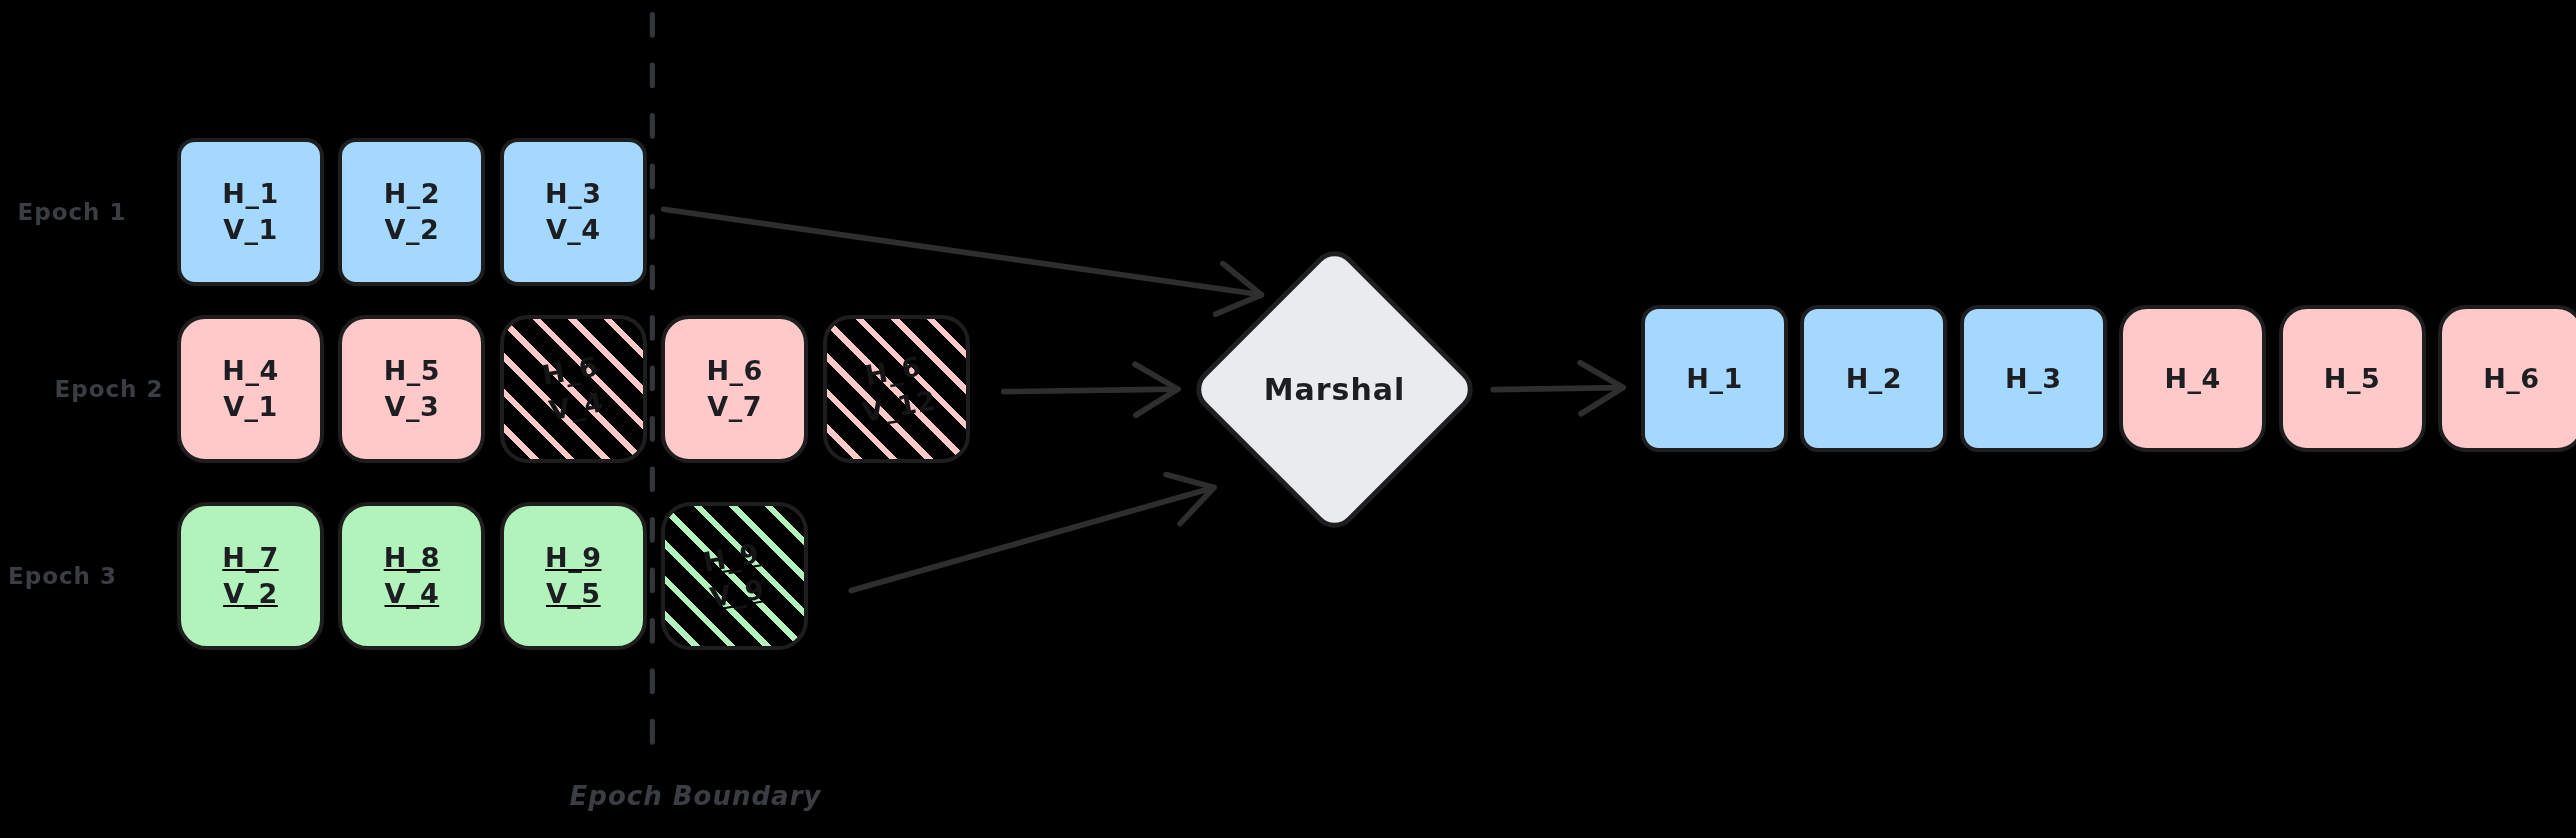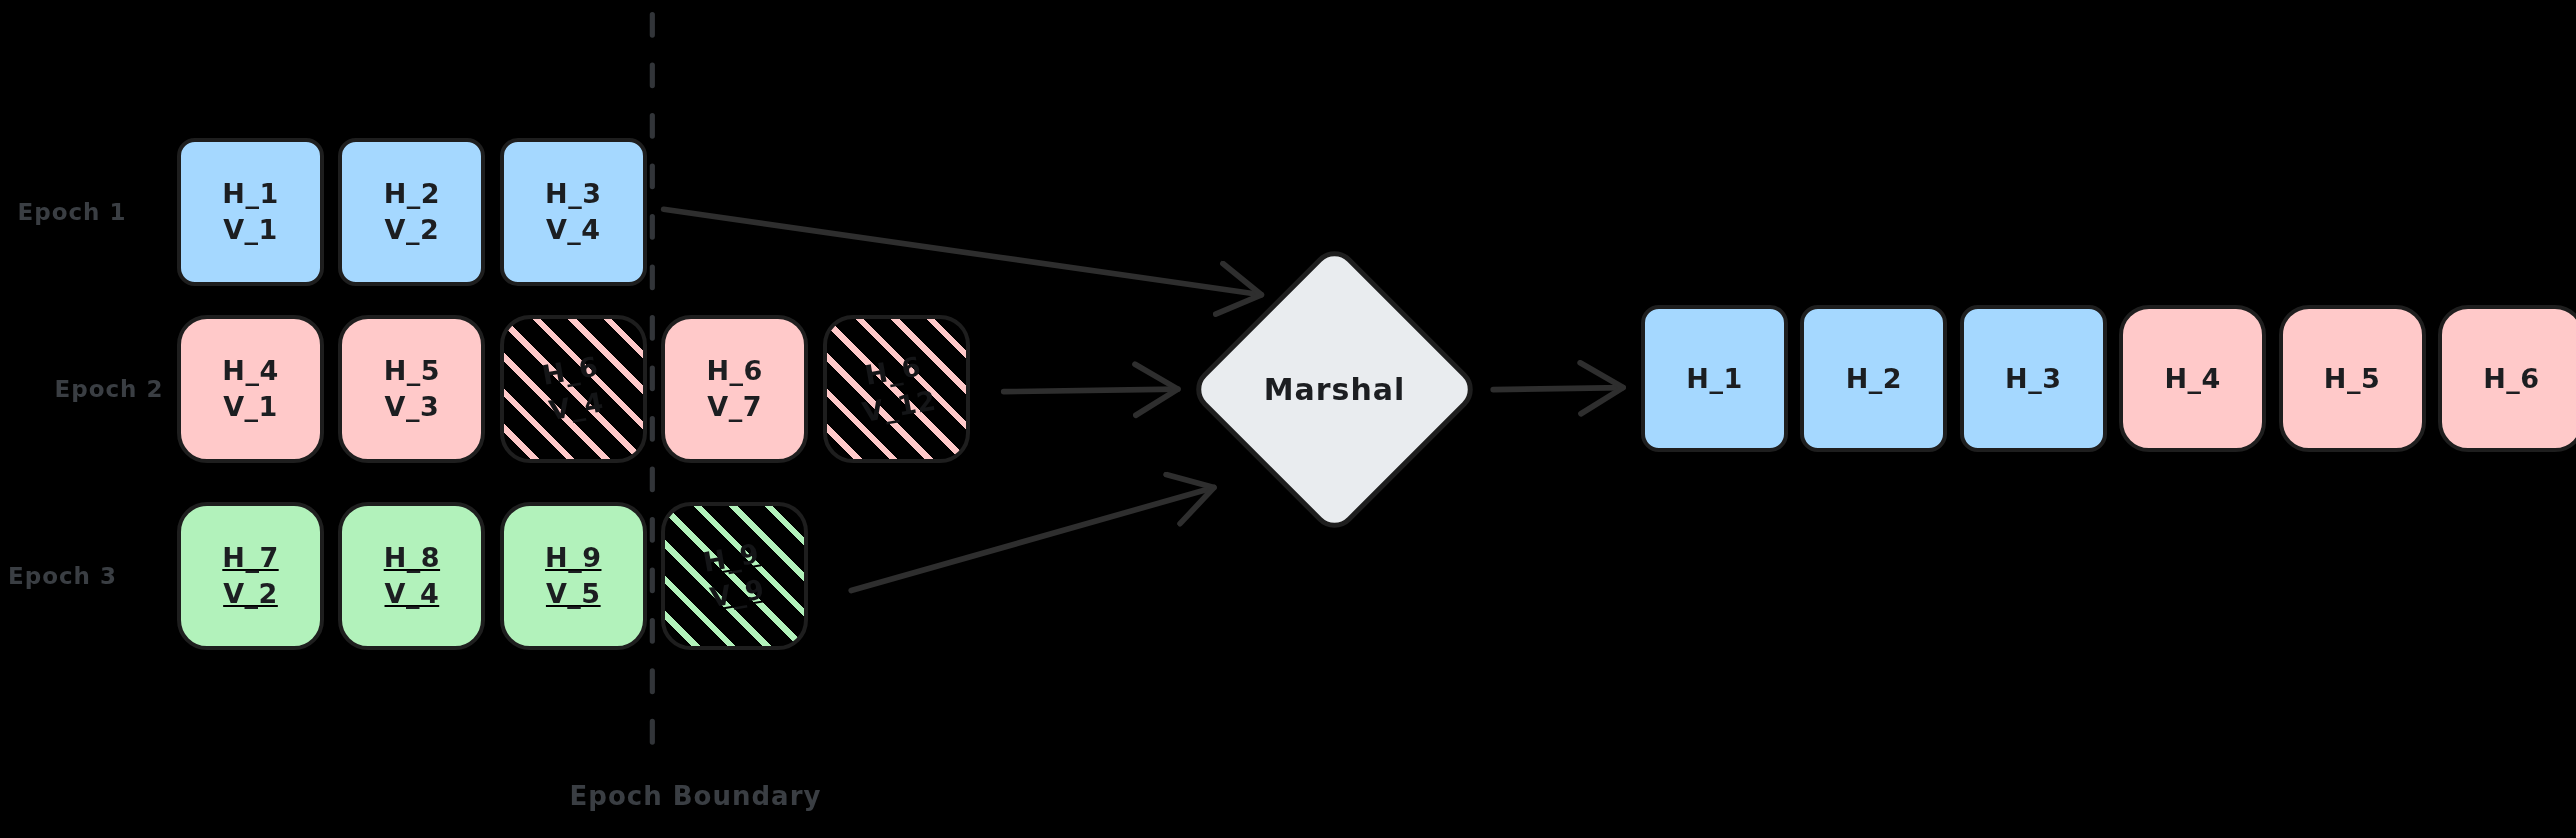--- a/index.html
+++ b/index.html
@@ -71,21 +71,21 @@
     justify-content: center;
     line-height: 1.32;
     font-size: 27px;
     font-weight: 600;
     letter-spacing: 0.5px;
     color: var(--box-text, #1c1e21);
     text-align: center;
   }
 
   .box.blue  { background: var(--blue); border-radius: 18px; }
-  .box.pink  { background: var(--pink); }
+  .box.pink  { background: var(--pink); border-radius: 28px; }
   .box.green { background: var(--green); text-decoration: underline; }
 
   .box.hatched.pink {
     background: repeating-linear-gradient(45deg,
       #000 0px, #000 19px,
       var(--pink) 19px, var(--pink) 25px);
   }
   .box.hatched.green {
     background: repeating-linear-gradient(45deg,
       #000 0px, #000 19px,
@@ -127,20 +127,21 @@
     position: absolute;
     left: 546px;
     top: 781px;
     width: 299px;
     text-align: center;
     font-size: 26px;
     font-weight: 600;
     letter-spacing: 1px;
     color: var(--label-text, #3a3e43);
     white-space: nowrap;
+    font-style: italic;
   }
 </style>
 </head>
 <body>
 
 <svg id="overlay" width="3072" height="839" viewBox="0 0 5962 1628">
   <defs>
     <marker id="ah" markerWidth="11" markerHeight="11" refX="8" refY="5" orient="auto" markerUnits="strokeWidth">
       <path d="M0.5,0.5 L8,5 L0.5,9.5" fill="none" style="stroke: var(--arrow, #2e2e2e)" stroke-width="1" stroke-linecap="round" stroke-linejoin="round"></path>
     </marker>

